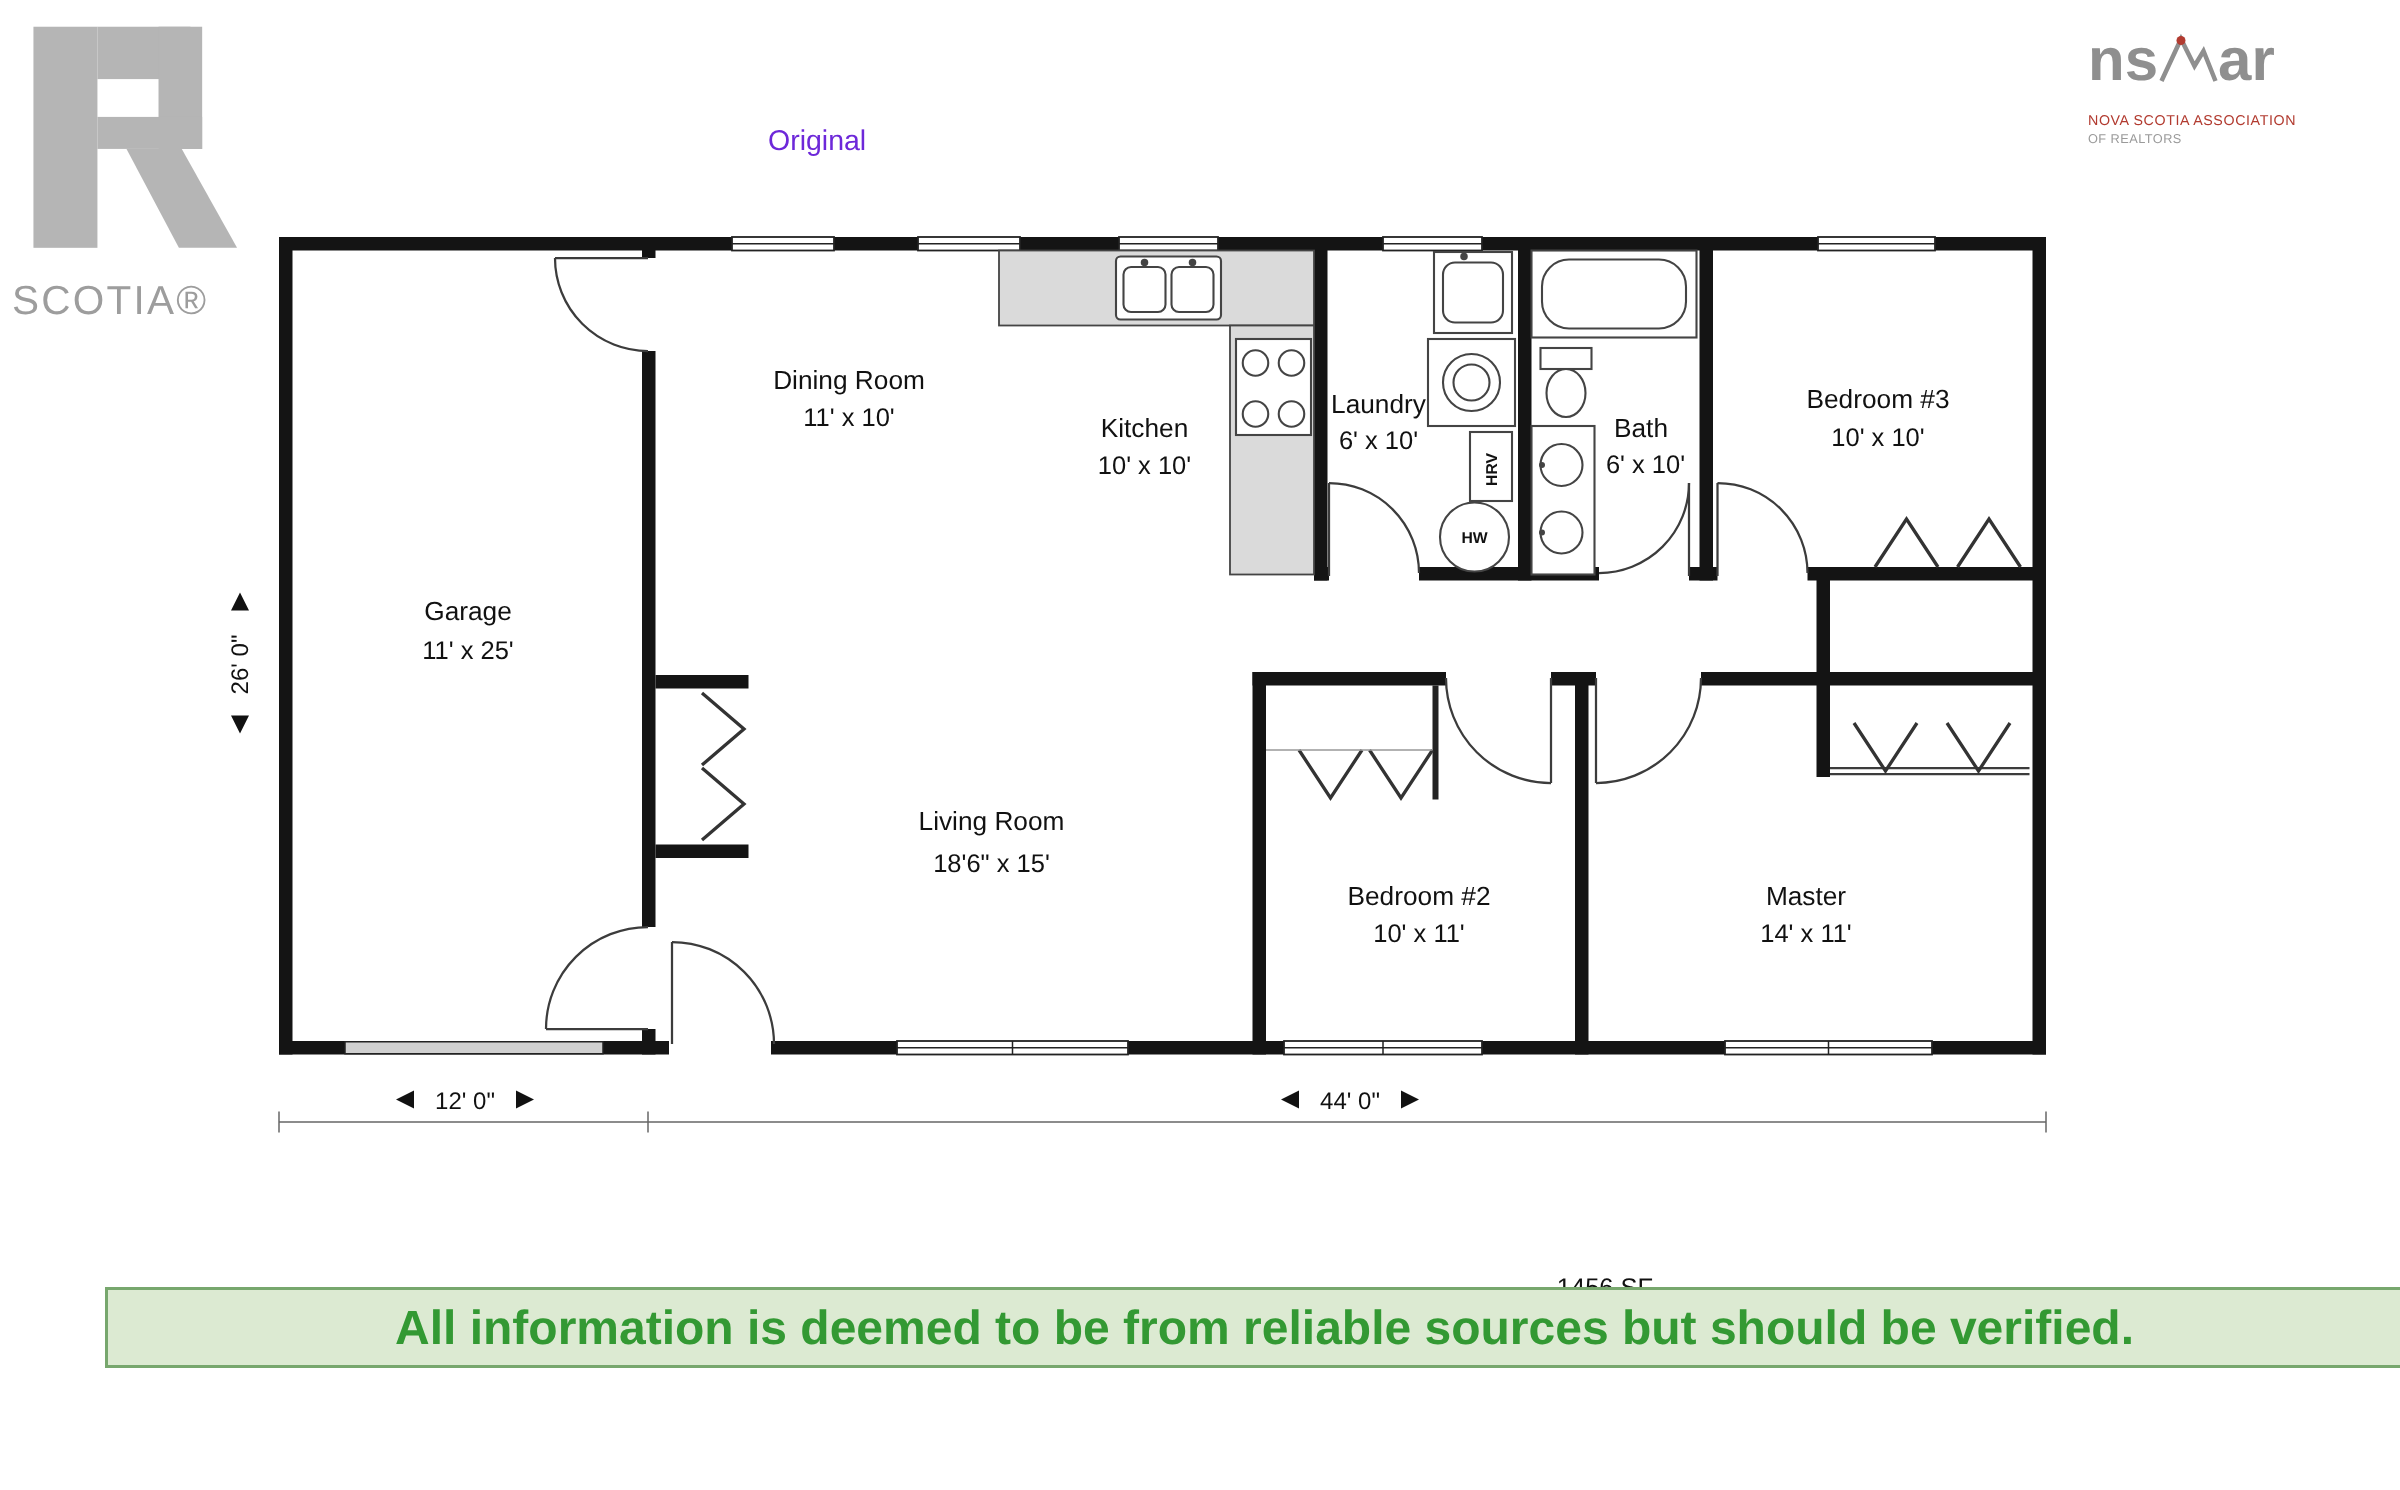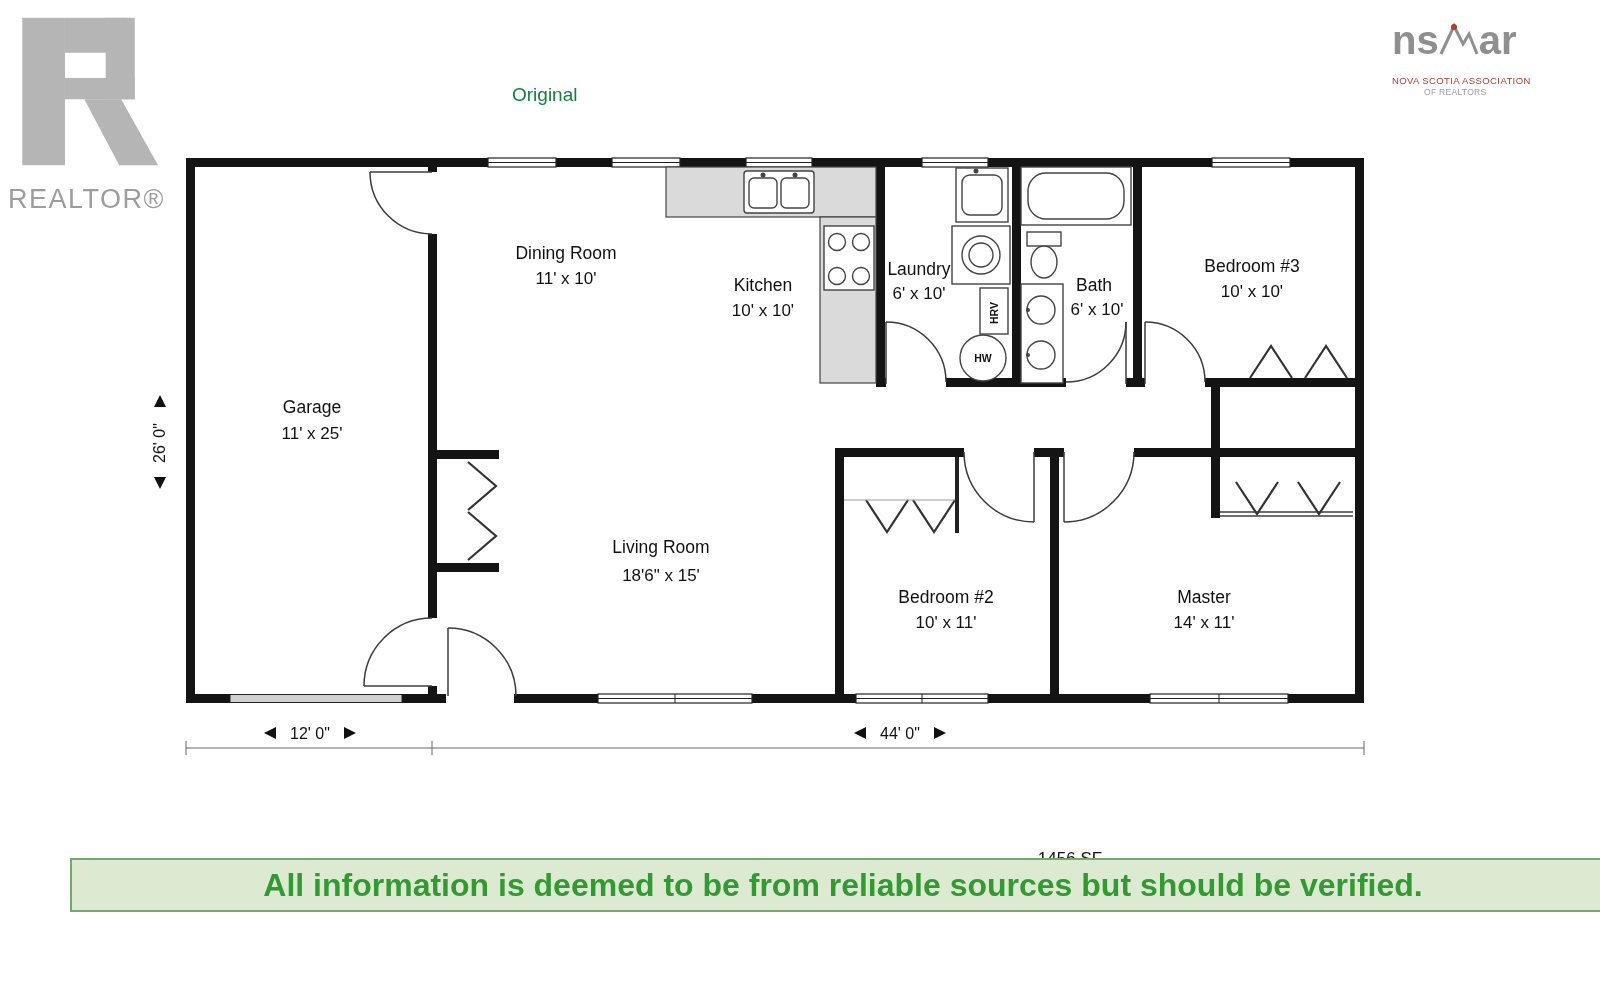--- a/index.html
+++ b/index.html
@@ -5,22 +5,22 @@
   html,body{margin:0;padding:0;background:#fff;}
   .page{position:relative;width:1600px;height:993px;background:#fff;overflow:hidden;
         font-family:"Liberation Sans",sans-serif;}
   .plan-svg{position:absolute;left:0;top:0;}
   .realtor-logo{position:absolute;left:8px;top:12px;width:195px;}
   .realtor-word{font-size:27px;color:#9d9d9d;letter-spacing:1.5px;margin-top:8px;}
   .nsar-logo{position:absolute;left:1392px;top:22px;width:180px;}
   .nsar-top{display:flex;align-items:flex-end;color:#8f8f8f;font-weight:bold;font-size:40px;line-height:.8;}
   .nsar-top span{display:inline-block;}
   .nsar-line1{color:#b23b30;font-size:9.5px;letter-spacing:.4px;margin-top:19px;}
-  .nsar-line2{color:#9a9a9a;font-size:8.5px;letter-spacing:.3px;margin-top:1px;margin-left:32px;}
-  .plan-title{position:absolute;left:512px;top:84px;font-size:19px;color:#15803d;}
+  .nsar-line2{color:#9a9a9a;font-size:8.5px;letter-spacing:.3px;margin-top:1px;}
+  .plan-title{position:absolute;left:512px;top:84px;font-size:19px;color:#6d28d9;}
   .banner{position:absolute;left:70px;top:858px;width:1546px;height:54px;box-sizing:border-box;
           border:2px solid #77a76d;background:#dcead2;display:flex;align-items:center;justify-content:center;
           font-weight:bold;font-size:32px;color:#339933;z-index:5;white-space:nowrap;}
   text{font-family:"Liberation Sans",sans-serif;fill:#111;}
   .room-name{font-size:17.5px;}
   .room-dims{font-size:17px;}
   .dim-label{font-size:16px;}
   .sf-label{font-size:17px;}
   .fixture-label{font-size:10.5px;font-weight:bold;}
   .wall{fill:#141414;}
@@ -42,21 +42,21 @@
   <div class="realtor-logo">
     <svg width="175" height="160" viewBox="0 0 175 165">
       <g fill="#b5b5b5">
         <rect x="12" y="6" width="44" height="152"></rect>
         <rect x="56" y="6" width="64" height="36"></rect>
         <rect x="98" y="6" width="30" height="84"></rect>
         <rect x="56" y="68" width="72" height="22"></rect>
         <polygon points="76,90 114,90 152,158 112,158"></polygon>
       </g>
     </svg>
-    <div class="realtor-word">REALTOR®</div>
+    <div class="realtor-word">SCOTIA®</div>
   </div>
 
   <div class="nsar-logo">
     <div class="nsar-top">
       <span>ns</span>
       <svg width="40" height="34" viewBox="0 0 40 34">
         <path d="M2,32 L15,4 L24,22 L30,12 L38,32" fill="none" stroke="#8f8f8f" stroke-width="3"></path>
         <circle cx="15" cy="5" r="3" fill="#b23b30"></circle>
       </svg>
       <span>ar</span>

